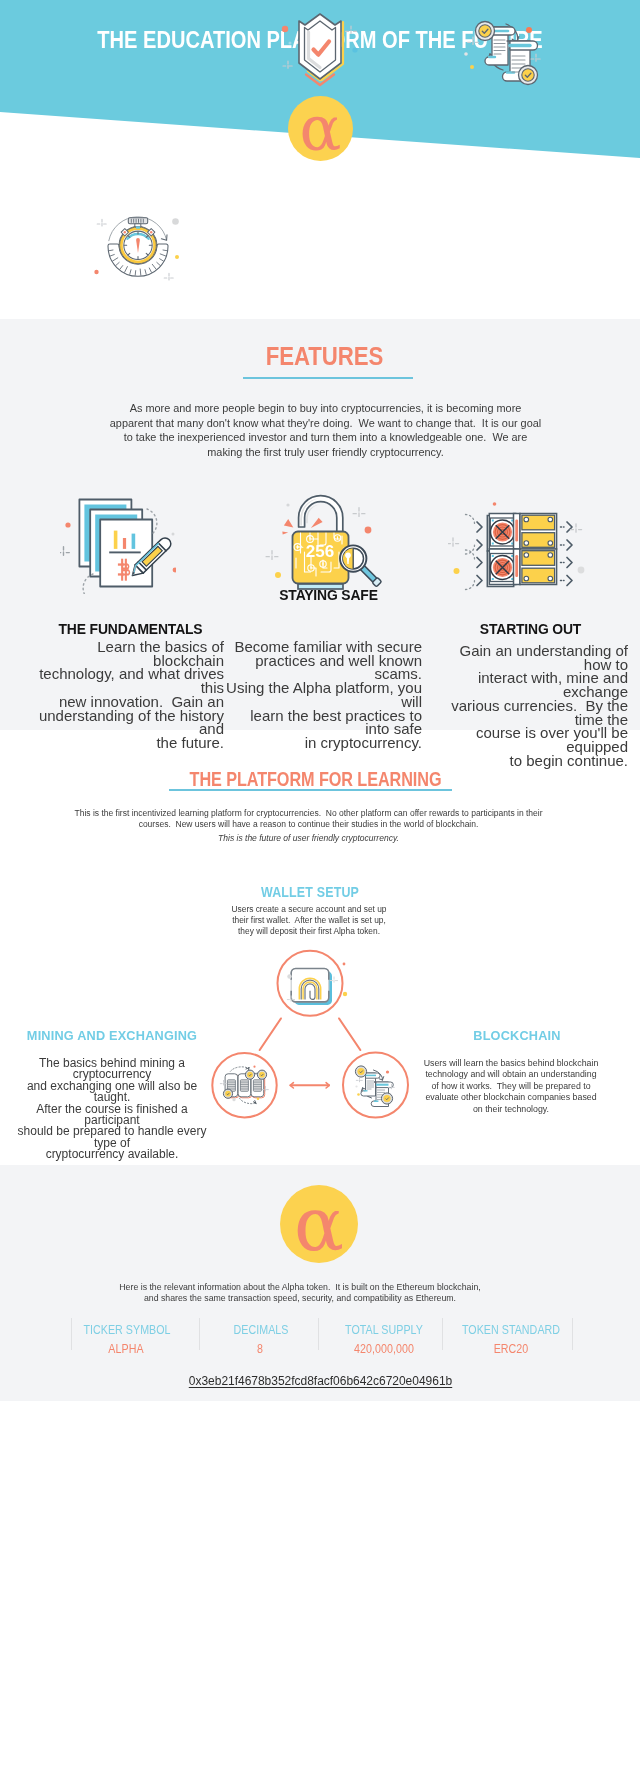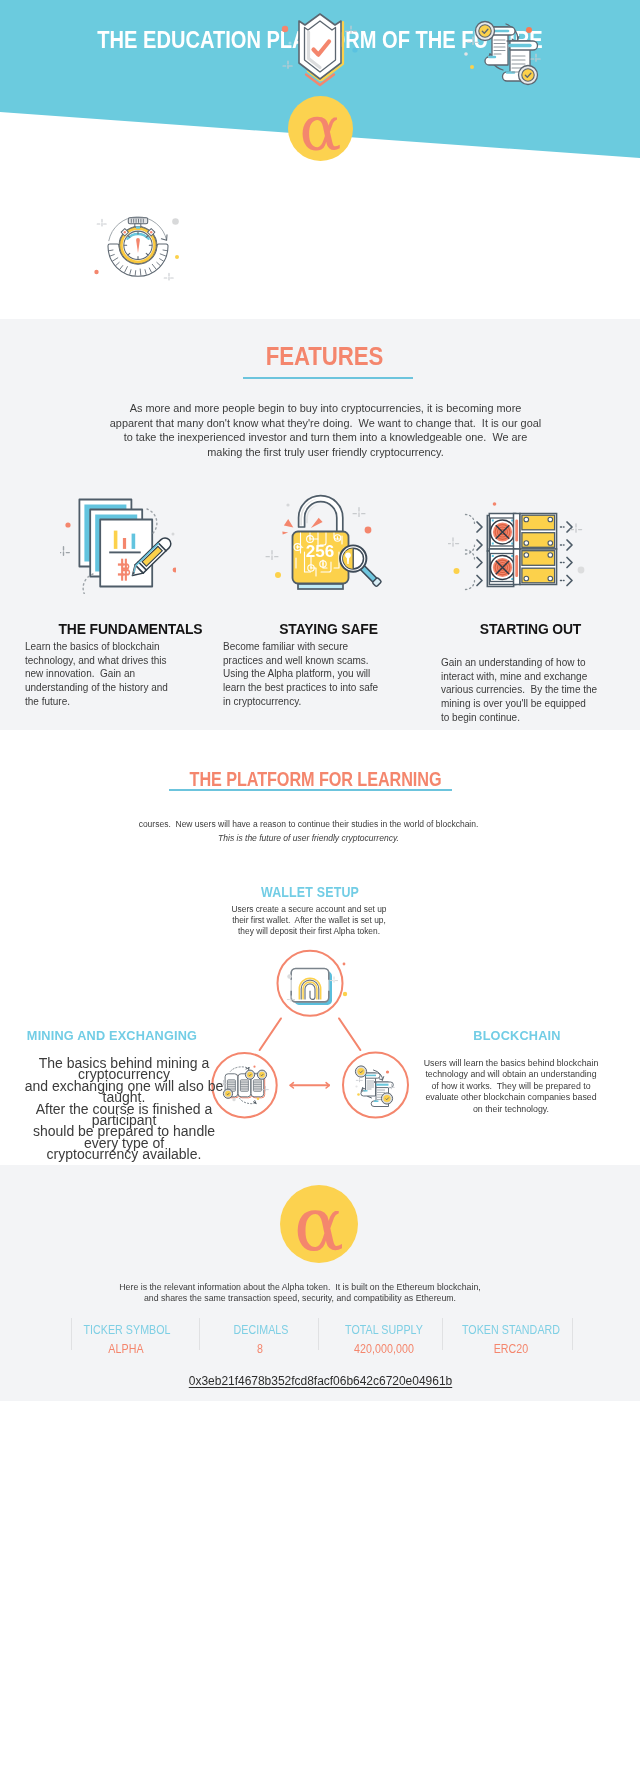--- a/index.html
+++ b/index.html
@@ -27,22 +27,22 @@
   .sec-grey{position:absolute;left:0;width:640px;background:#F3F4F6;}
   .abs{position:absolute;}
   .features{top:319px;height:411px;}
   .sec-title{position:absolute;margin:0;text-align:center;
              color:#F4866D;font-weight:bold;font-family:"Liberation Sans",sans-serif;}
   .sec-rule{position:absolute;height:2px;background:#6CC4DD;}
   .body-copy{position:absolute;text-align:center;color:#3B3B3B;white-space:pre-wrap;
              font-family:"Liberation Sans",sans-serif;}
   .feat-title{position:absolute;width:100%;text-align:center;margin:6px;color:#141414;
               font-weight:bold;font-size:13.9px;letter-spacing:-0.15px;}
-  .feat-body{position:absolute;text-align:left;color:#3B3B3B;white-space:pre-wrap;
-             font-size:10px;line-height:13.7px;}
+  .feat-body{position:absolute;text-align:right;color:#3B3B3B;white-space:pre-wrap;
+             font-size:15px;line-height:13.7px;}
   .feat-col{position:absolute;top:0;}
   .feat-icon{position:absolute;}
 
   
   .node-title{position:absolute;margin:0;text-align:center;font-weight:bold;
               font-family:"Liberation Sans",sans-serif;letter-spacing:0.2px;}
   .node-body{position:absolute;margin:0;text-align:center;color:#3B3B3B;white-space:pre-wrap;
              font-size:8.4px;line-height:10.8px;}
 
   
@@ -82,21 +82,21 @@
 
       <div class="stat-label" style="left:431px;top:1323px;width:160px">TOKEN STANDARD</div>
       <div class="stat-value" style="left:431px;top:1342px;width:160px">ERC20</div>
     </div>
     <a class="contract" style="left:0;top:1374px;width:641px">0x3eb21f4678b352fcd8facf06b642c6720e04961b</a>
   </section>
 
   <section class="abs" style="left:0;top:0;width:640px;height:0">
     <h2 class="sec-title" style="left:0;width:631px;top:767.5px;font-size:19.4px;letter-spacing:-0.1px;transform:scaleX(0.837)">THE PLATFORM FOR LEARNING</h2>
     <div class="sec-rule" style="left:169px;top:789px;width:283px;height:1.6px"></div>
-    <p class="body-copy" style="left:0;top:808px;width:617px;font-size:8.5px;line-height:11.3px;margin:0"><br><span>courses.  New users will have a reason to continue their studies in the world of blockchain.</span></p>
+    <p class="body-copy" style="left:0;top:808px;width:617px;font-size:8.5px;line-height:11.3px;margin:0"><span>This is the first incentivized learning platform for cryptocurrencies.  No other platform can offer rewards to participants in their</span><br><span>courses.  New users will have a reason to continue their studies in the world of blockchain.</span></p>
     <p class="body-copy" style="left:0;top:831.5px;width:617px;font-size:8.5px;line-height:12.4px;margin:0;font-style:italic">This is the future of user friendly cryptocurrency.</p>
 
     <h3 class="node-title" style="left:-10px;top:883.5px;width:640px;color:#72CDE5;font-size:14.9px;transform:scaleX(0.835)">WALLET SETUP</h3>
     <p class="node-body" style="left:-11px;top:904px;width:640px"><span>Users create a secure account and set up</span><br><span>their first wallet.  After the wallet is set up,</span><br><span>they will deposit their first Alpha token.</span></p>
 
     <svg class="abs" style="left:200px;top:940px" width="220" height="190" viewBox="0 0 220 190">
       <g stroke="#F4866D" stroke-width="1.9" fill="none" stroke-linecap="round">
         <path d="M81 78.4 L59.6 110.1"></path>
         <path d="M139 78.4 L160.4 110.1"></path>
         <path d="M90.4 145.3 L129.1 145.3"></path>
@@ -235,21 +235,21 @@
           <circle cx="-17" cy="9.5" r="1.3" fill="#FCD14B"></circle>
         </g>
         <g stroke="#C9CCD0" stroke-width="0.9" stroke-linecap="round">
           <path d="M-16 -6 v-1.8 M-16 -3.2 v-1.8 M-17.4 -4.6 h-1.8 M-13.2 -4.6 h-1.8"></path>
           <path d="M16 1 v-1.8 M16 3.8 v-1.8 M14.6 2.4 h-1.8 M18.8 2.4 h-1.8"></path>
         </g>
       </g>
     </svg>
 
     <h3 class="node-title" style="left:8px;top:1027.5px;width:208px;color:#72CDE5;font-size:13.4px;text-align:center;transform:scaleX(0.95)">MINING AND EXCHANGING</h3>
-    <p class="node-body" style="left:23px;top:1058px;width:202px;font-size:14px;line-height:11.4px"><span>The basics behind mining a cryptocurrency</span><br><span>and exchanging one will also be taught.</span><br><span>After the course is finished a participant</span><br><span>should be prepared to handle every type of</span><br><span>cryptocurrency available.</span></p>
+    <p class="node-body" style="left:11px;top:1058px;width:202px;font-size:12px;line-height:11.4px"><span>The basics behind mining a cryptocurrency</span><br><span>and exchanging one will also be taught.</span><br><span>After the course is finished a participant</span><br><span>should be prepared to handle every type of</span><br><span>cryptocurrency available.</span></p>
 
     <h3 class="node-title" style="left:413px;top:1027.5px;width:208px;color:#72CDE5;font-size:13.4px;text-align:center;transform:scaleX(0.95)">BLOCKCHAIN</h3>
     <p class="node-body" style="left:410px;top:1058px;width:202px;font-size:8.8px;line-height:11.4px"><span>Users will learn the basics behind blockchain</span><br><span>technology and will obtain an understanding</span><br><span>of how it works.  They will be prepared to</span><br><span>evaluate other blockchain companies based</span><br><span>on their technology.</span></p>
   </section>
 
   <div class="sec-grey features"></div>
   <section class="abs" style="left:0;top:0;width:640px;height:0">
     <h2 class="sec-title" style="left:0;width:649px;top:341.5px;font-size:25.4px;letter-spacing:-0.1px;transform:scaleX(0.875)">FEATURES</h2>
     <div class="sec-rule" style="left:243px;top:377px;width:170px"></div>
     <p class="body-copy" style="left:0;top:401px;width:651px;font-size:10.9px;line-height:14.6px;margin:0"><span>As more and more people begin to buy into cryptocurrencies, it is becoming more</span><br><span>apparent that many don't know what they're doing.  We want to change that.  It is our goal</span><br><span>to take the inexperienced investor and turn them into a knowledgeable one.  We are</span><br><span>making the first truly user friendly cryptocurrency.</span></p>
@@ -375,21 +375,21 @@
         <circle cx="14" cy="83" r="3" fill="#FCD14B"></circle>
         <circle cx="24" cy="13" r="1.6" fill="#D5D7D9"></circle>
       </g>
       <g stroke="#C7CACD" stroke-width="1.3" stroke-linecap="round">
         <path d="M95 19 v-3.4 M95 24.4 v-3.4 M92.3 21.7 h-3.2 M100.9 21.7 h-3.2"></path>
         <path d="M8 62 v-3.4 M8 67.4 v-3.4 M5.3 64.7 h-3.2 M13.9 64.7 h-3.2"></path>
       </g>
     </svg>
 
     <div class="feat-col" style="left:223px;width:199px;top:0">
-      <h3 class="feat-title" style="top:615px">STAYING SAFE</h3>
+      <h3 class="feat-title" style="top:581px">STAYING SAFE</h3>
       <p class="feat-body" style="top:640px;margin:0;left:0;width:199px"><span>Become familiar with secure</span><br><span>practices and well known scams.</span><br><span>Using the Alpha platform, you will</span><br><span>learn the best practices to into safe</span><br><span>in cryptocurrency.</span></p>
     </div>
 
     <svg class="feat-icon" style="left:448px;top:501px" width="140" height="100" viewBox="0 0 140 100">
       <g>
         <rect x="39.3" y="14.5" width="26.4" height="35.5" fill="#fff" stroke="#4E5C68" stroke-width="1.5"></rect>
         <rect x="41.3" y="12.5" width="26.4" height="35.5" fill="#fff" stroke="#4E5C68" stroke-width="1.5"></rect>
         <rect x="42.3" y="17" width="24.4" height="28" fill="#fff" stroke="#4E5C68" stroke-width="1.3"></rect>
         <g fill="#5AC8E6">
             <rect x="43.8" y="18.5" width="2" height="2"></rect>
@@ -476,21 +476,21 @@
         <circle cx="133" cy="69" r="3.4" fill="#DCDDDE"></circle>
       </g>
       <g stroke="#C7CACD" stroke-width="1.3" stroke-linecap="round">
         <path d="M5 40 v-3.2 M5 45.2 v-3.2 M2.4 42.6 h-3 M10.6 42.6 h-3"></path>
         <path d="M128 26 v-3.2 M128 31.2 v-3.2 M125.4 28.6 h-3 M133.6 28.6 h-3"></path>
       </g>
     </svg>
 
     <div class="feat-col" style="left:425px;width:199px;top:0">
       <h3 class="feat-title" style="top:615px">STARTING OUT</h3>
-      <p class="feat-body" style="top:640px;margin:16px;left:0;width:199px"><span>Gain an understanding of how to</span><br><span>interact with, mine and exchange</span><br><span>various currencies.  By the time the</span><br><span>mining is over you'll be equipped</span><br><span>to begin continue.</span></p>
+      <p class="feat-body" style="top:640px;margin:4px;left:0;width:199px"><span>Gain an understanding of how to</span><br><span>interact with, mine and exchange</span><br><span>various currencies.  By the time the</span><br><span>course is over you'll be equipped</span><br><span>to begin continue.</span></p>
     </div>
   </section>
 
   <section class="hero">
     <div class="hero-bg"></div>
     <h1 class="hero-title">THE EDUCATION PLATFORM OF THE FUTURE</h1>
     <div class="logo-circle">
       <span style="font-size:62px;line-height:1;padding-bottom:3px">α</span>
     </div>
     <div class="hero-icons" style="top:0;height:300px">

